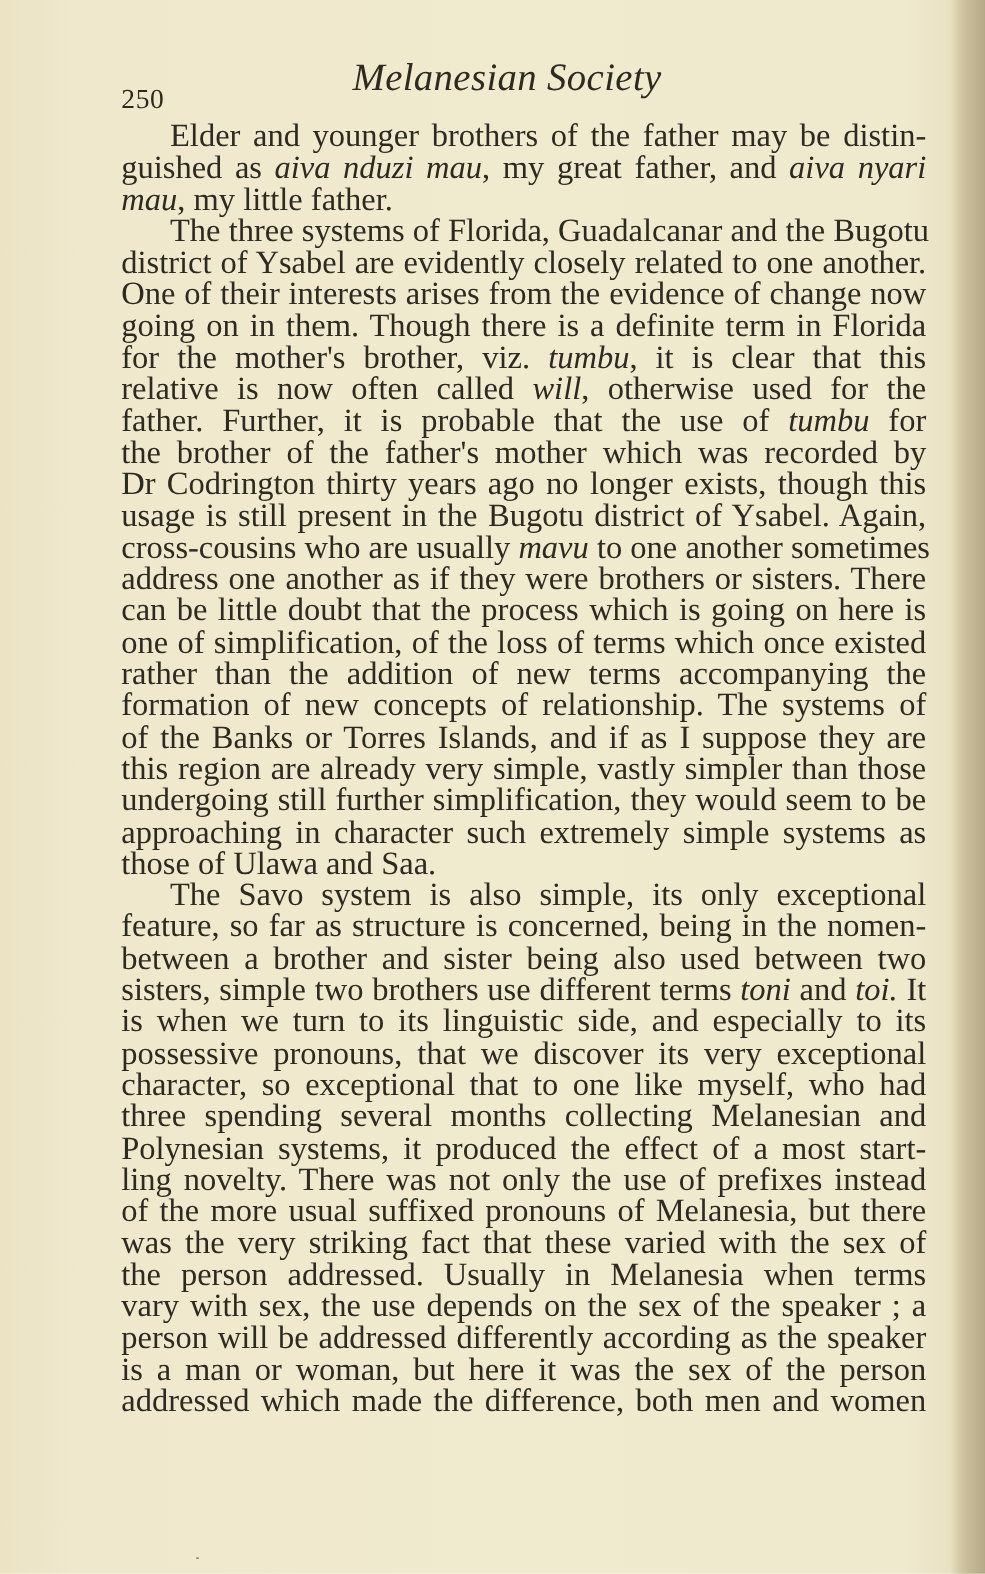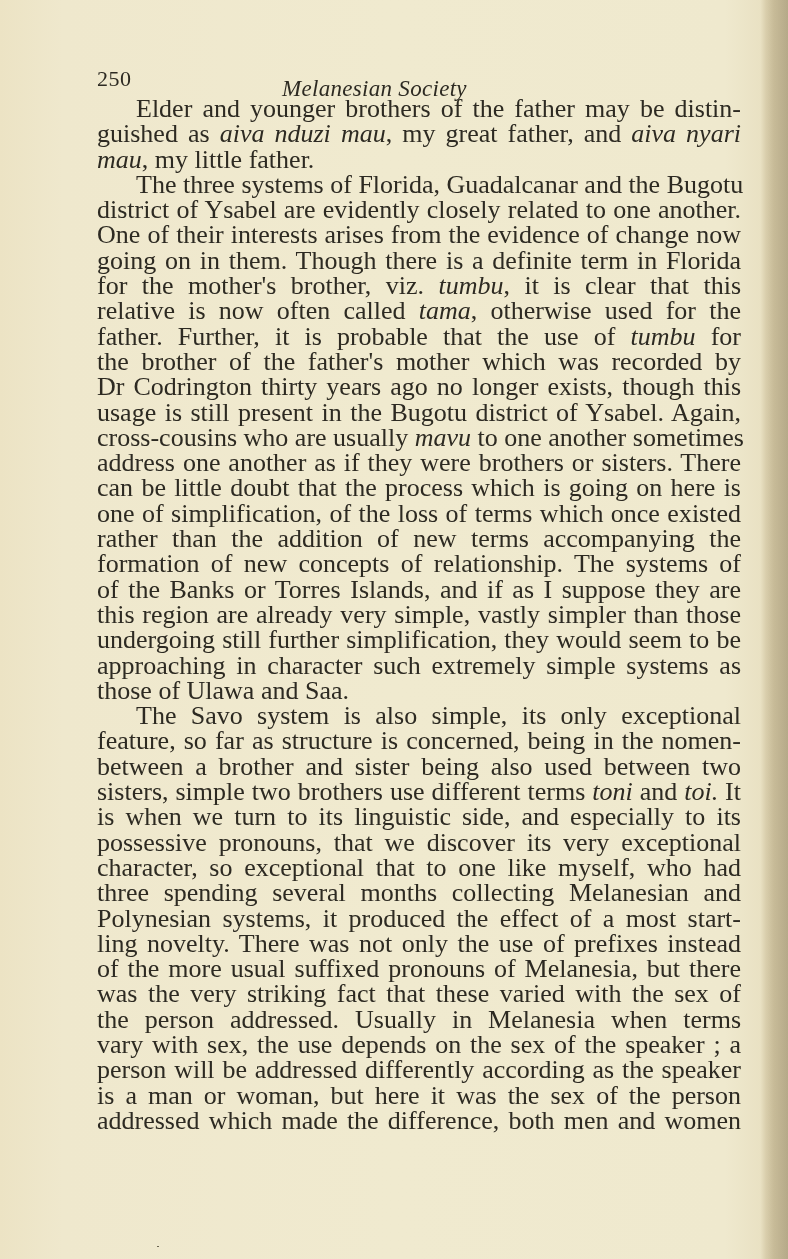--- a/index.html
+++ b/index.html
@@ -34,24 +34,23 @@
     left: 0;
     top: 2px;
     font-size: 22px;
     letter-spacing: 0.5px;
     margin-top: 20px;
   }
   .running-title {
     position: absolute;
     left: 185px;
     top: 0;
-    font-size: 23px;
+    font-size: 31px;
     font-style: italic;
     letter-spacing: 0.3px;
-    margin-top: 32px;
   }
   .body-text {
     position: absolute;
     top: 96px;
     left: 97px;
     width: 644px;
   }
   .line {
     display: block;
     height: 25.3px;
@@ -100,21 +99,21 @@
         <span class="line indent"><span>Elder and younger brothers of the father may be distin-</span></span>
         <span class="line"><span>guished as </span><i>aiva nduzi mau</i><span>, my great father, and </span><i>aiva nyari</i></span>
         <span class="line last"><i>mau</i><span>, my little father.</span></span>
       </div>
       <div>
         <span class="line indent"><span>The three systems of Florida, Guadalcanar and the Bugotu</span></span>
         <span class="line"><span>district of Ysabel are evidently closely related to one another.</span></span>
         <span class="line"><span>One of their interests arises from the evidence of change now</span></span>
         <span class="line"><span>going on in them.  Though there is a definite term in Florida</span></span>
         <span class="line"><span>for the mother's brother, viz. </span><i>tumbu</i><span>, it is clear that this</span></span>
-        <span class="line"><span>relative is now often called </span><i>tama</i><span>, otherwise used for the</span></span>
+        <span class="line"><span>relative is now often called </span><i>will</i><span>, otherwise used for the</span></span>
         <span class="line"><span>father.  Further, it is probable that the use of </span><i>tumbu</i><span> for</span></span>
         <span class="line"><span>the brother of the father's mother which was recorded by</span></span>
         <span class="line"><span>Dr Codrington thirty years ago no longer exists, though this</span></span>
         <span class="line"><span>usage is still present in the Bugotu district of Ysabel.  Again,</span></span>
         <span class="line"><span>cross-cousins who are usually </span><i>mavu</i><span> to one another sometimes</span></span>
         <span class="line"><span>address one another as if they were brothers or sisters.  There</span></span>
         <span class="line"><span>can be little doubt that the process which is going on here is</span></span>
         <span class="line"><span>one of simplification, of the loss of terms which once existed</span></span>
         <span class="line"><span>rather than the addition of new terms accompanying the</span></span>
         <span class="line"><span>formation of new concepts of relationship.  The systems of</span></span>

